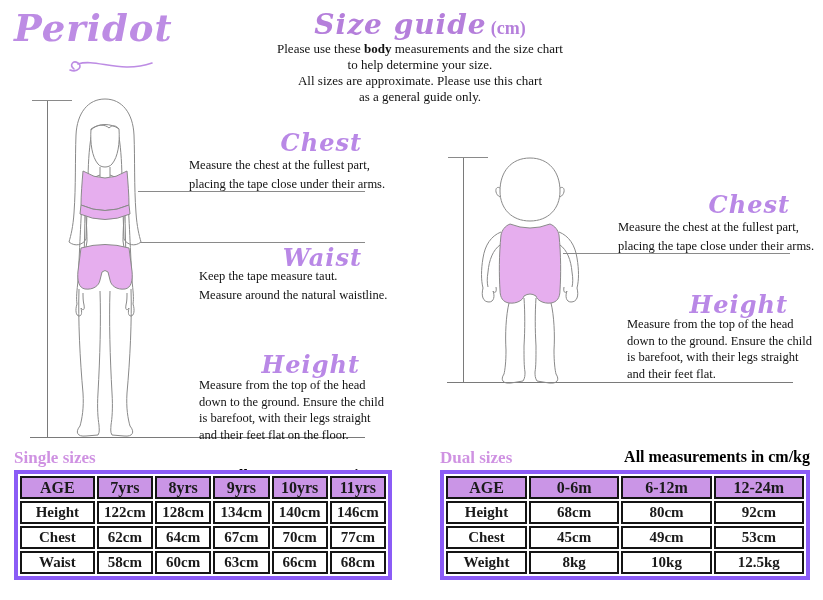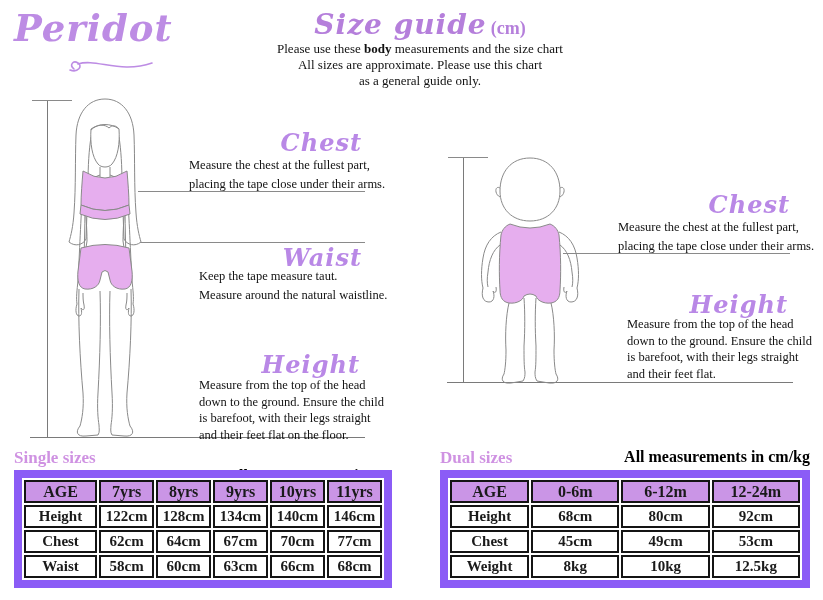--- a/index.html
+++ b/index.html
@@ -21,21 +21,21 @@
                font-size:24px;color:#b988e6;text-align:right;width:172px;letter-spacing:1px;}
   .measure-text{font-size:12.5px;line-height:18.5px;color:#111;}
   .measure-text.tight{line-height:16.5px;}
   
   .hline{height:1px;background:#8a8a8a;}
   .vline{width:1px;background:#7a7a7a;}
   .groundline{height:1px;background:#7a7a7a;}
   
   .tbl-title{font-size:17px;font-weight:bold;color:#cf92e2;}
   .tbl-note{font-size:16px;font-weight:bold;color:#000;text-align:right;width:250px;}
-  table.size-table{border-collapse:separate;border-spacing:2px;border:8px solid #8b5cf6;
+  table.size-table{border-collapse:separate;border-spacing:2px;border:4px solid #8b5cf6;
                    table-layout:fixed;background:#fff;}
   table.size-table td{border:2px solid #141414;text-align:center;vertical-align:middle;
                       font-weight:bold;font-size:15px;height:19px;padding:0;
                       font-family:"Liberation Serif", serif;}
   table.size-table tr.head td{background:#ca95e6;font-size:16px;}
   svg{display:block;}
 </style>
 </head>
 <body>
 
@@ -45,20 +45,21 @@
   <svg class="abs" style="left:60px;top:57px;" width="96" height="22" viewBox="0 0 96 22">
     <path d="M 14,12 C 9,8 13,3 18,6 C 23,9 18,16 10,13 M 18,7 C 36,1 60,17 92,6" stroke="#bd8ce4" stroke-width="1.6" fill="none" stroke-linecap="round"></path>
   </svg>
 
   <div class="abs title-wrap" style="left:250px;top:8px;">
     <span class="title-main">Size guide</span>
     <span class="title-unit">(cm)</span>
   </div>
   <div class="abs intro" style="left:250px;top:41px;">
     <div><span>Please use these </span><b>body</b><span> measurements and the size chart</span></div>
+    <div>to help determine your size.</div>
     <div>All sizes are approximate. Please use this chart</div>
     <div>as a general guide only.</div>
   </div>
 
   <div class="abs vline" style="left:47px;top:100px;height:337px;"></div>
   <div class="abs hline" style="left:32px;top:100px;width:40px;"></div>
   <div class="abs groundline" style="left:30px;top:437px;width:335px;"></div>
   <div class="abs hline" style="left:138px;top:191px;width:227px;"></div>
   <div class="abs hline" style="left:131px;top:242px;width:234px;"></div>
 

